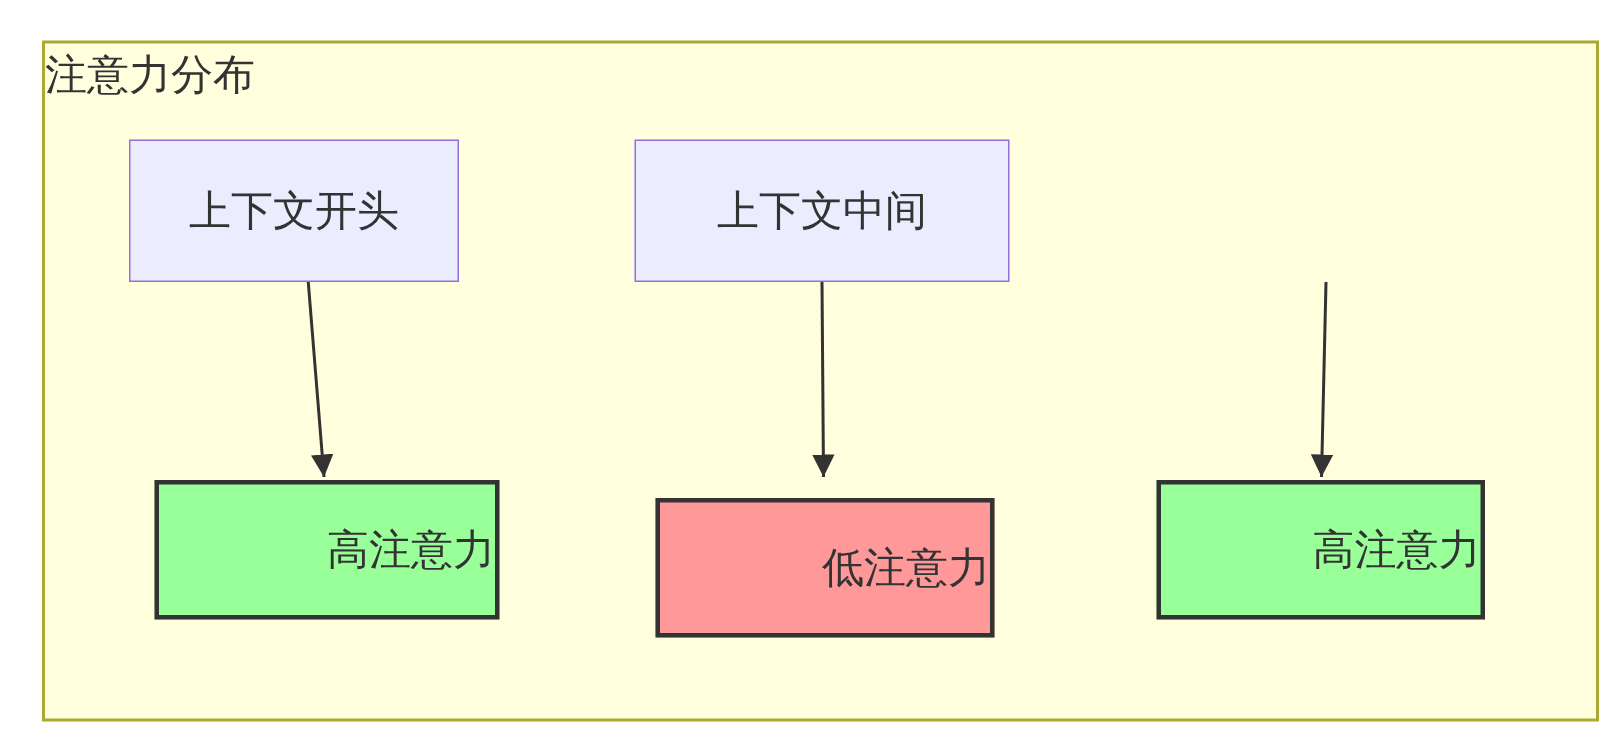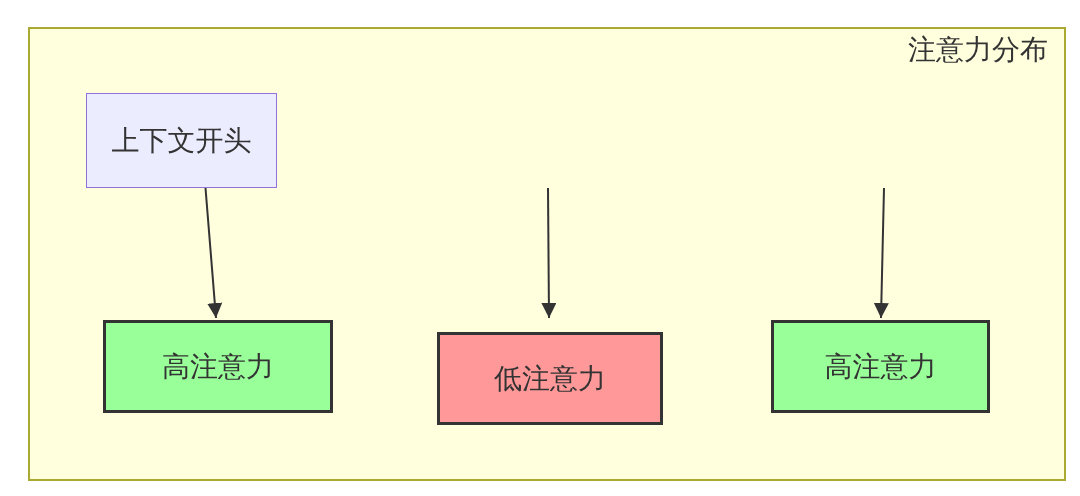--- a/index.html
+++ b/index.html
@@ -22,22 +22,22 @@
     width: 1038px;
     height: 454px;
     box-sizing: border-box;
     background: var(--cluster-fill, #ffffde);
     border: 2px solid var(--cluster-border, #aaaa33);
   }
   .cluster-title {
     position: absolute;
     top: 4px;
     left: 0;
-    right: 16px;
-    text-align: right;
+    right: 4px;
+    text-align: left;
     font-size: 28px;
     line-height: 34px;
     color: var(--text, #333333);
     white-space: nowrap;
   }
   .edges {
     position: absolute;
     left: 0;
     top: 0;
   }
@@ -60,20 +60,21 @@
     line-height: 1.2;
     color: var(--text, #333333);
     white-space: nowrap;
   }
   .node.source {
     background: var(--node-fill, #ececff);
     border: 1.5px solid var(--node-border, #9370db);
   }
   .node.target {
     border: 3px solid var(--result-border, #333333);
+    justify-content: flex-end;
   }
   .node.target.high { background: var(--high-fill, #99ff99); }
   .node.target.low  { background: var(--low-fill, #ff9999); }
 </style>
 </head>
 <body>
 
 <div class="canvas">
   <div class="cluster">
 
@@ -83,24 +84,27 @@
       <defs>
         <marker id="arrowhead" viewBox="0 0 10 10" refX="10" refY="5" markerWidth="7.5" markerHeight="7.5" orient="auto-start-reverse">
           <path d="M 0 0 L 10 5 L 0 10 z"></path>
         </marker>
       </defs>
       <line class="edge" x1="175.5" y1="159" x2="186" y2="289" marker-end="url(#arrowhead)"></line>
       <line class="edge" x1="518" y1="159" x2="519" y2="289" marker-end="url(#arrowhead)"></line>
       <line class="edge" x1="854" y1="159" x2="851" y2="289" marker-end="url(#arrowhead)"></line>
     </svg>
 
-    <div class="node source" style="left:56px; top:64px; width:191px; height:95px;">
+    <div class="node source" style="left:56px; top:64px; width:220px; height:95px;">
       <span>上下文开头</span>
     </div>
 
+    <div class="node source" style="left:393px; top:64px; width:250px; height:95px;">
+      <span>上下文中间</span>
+    </div>
 
 
     <div class="node target high" style="left:73px; top:291px; width:230px; height:93px;">
       <span>高注意力</span>
     </div>
 
     <div class="node target low" style="left:407px; top:291px; width:226px; height:93px;margin-top:12px;">
       <span>低注意力</span>
     </div>
 

